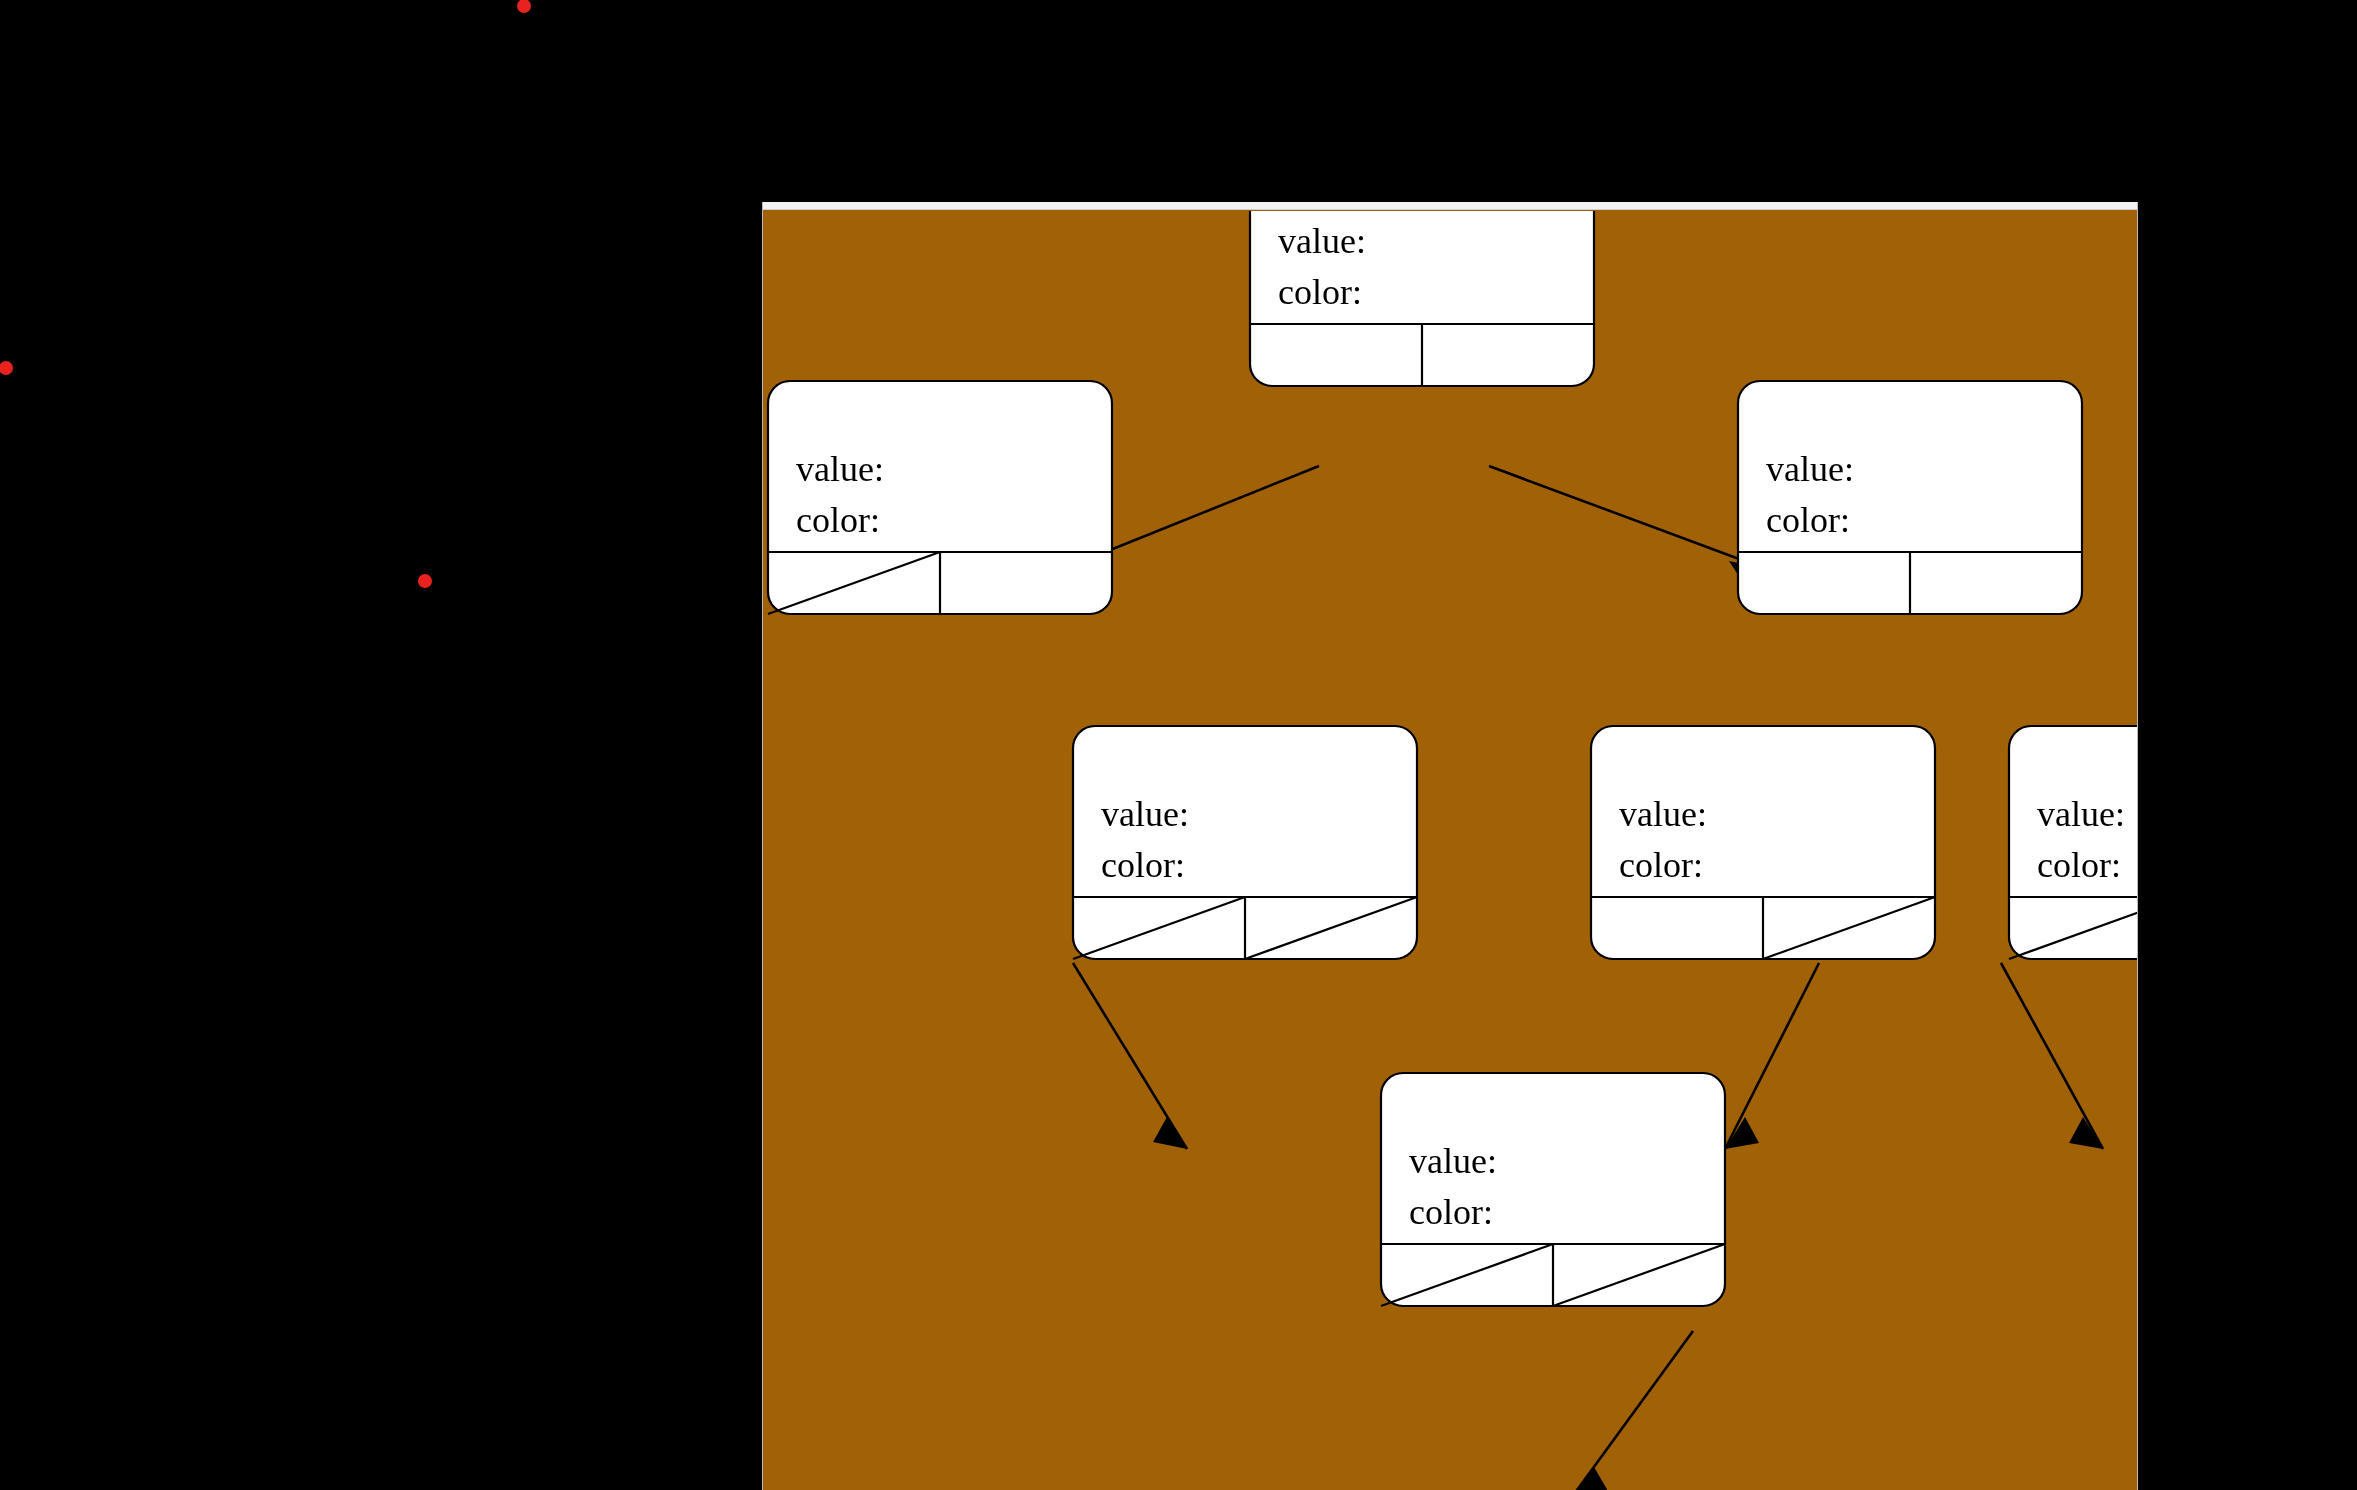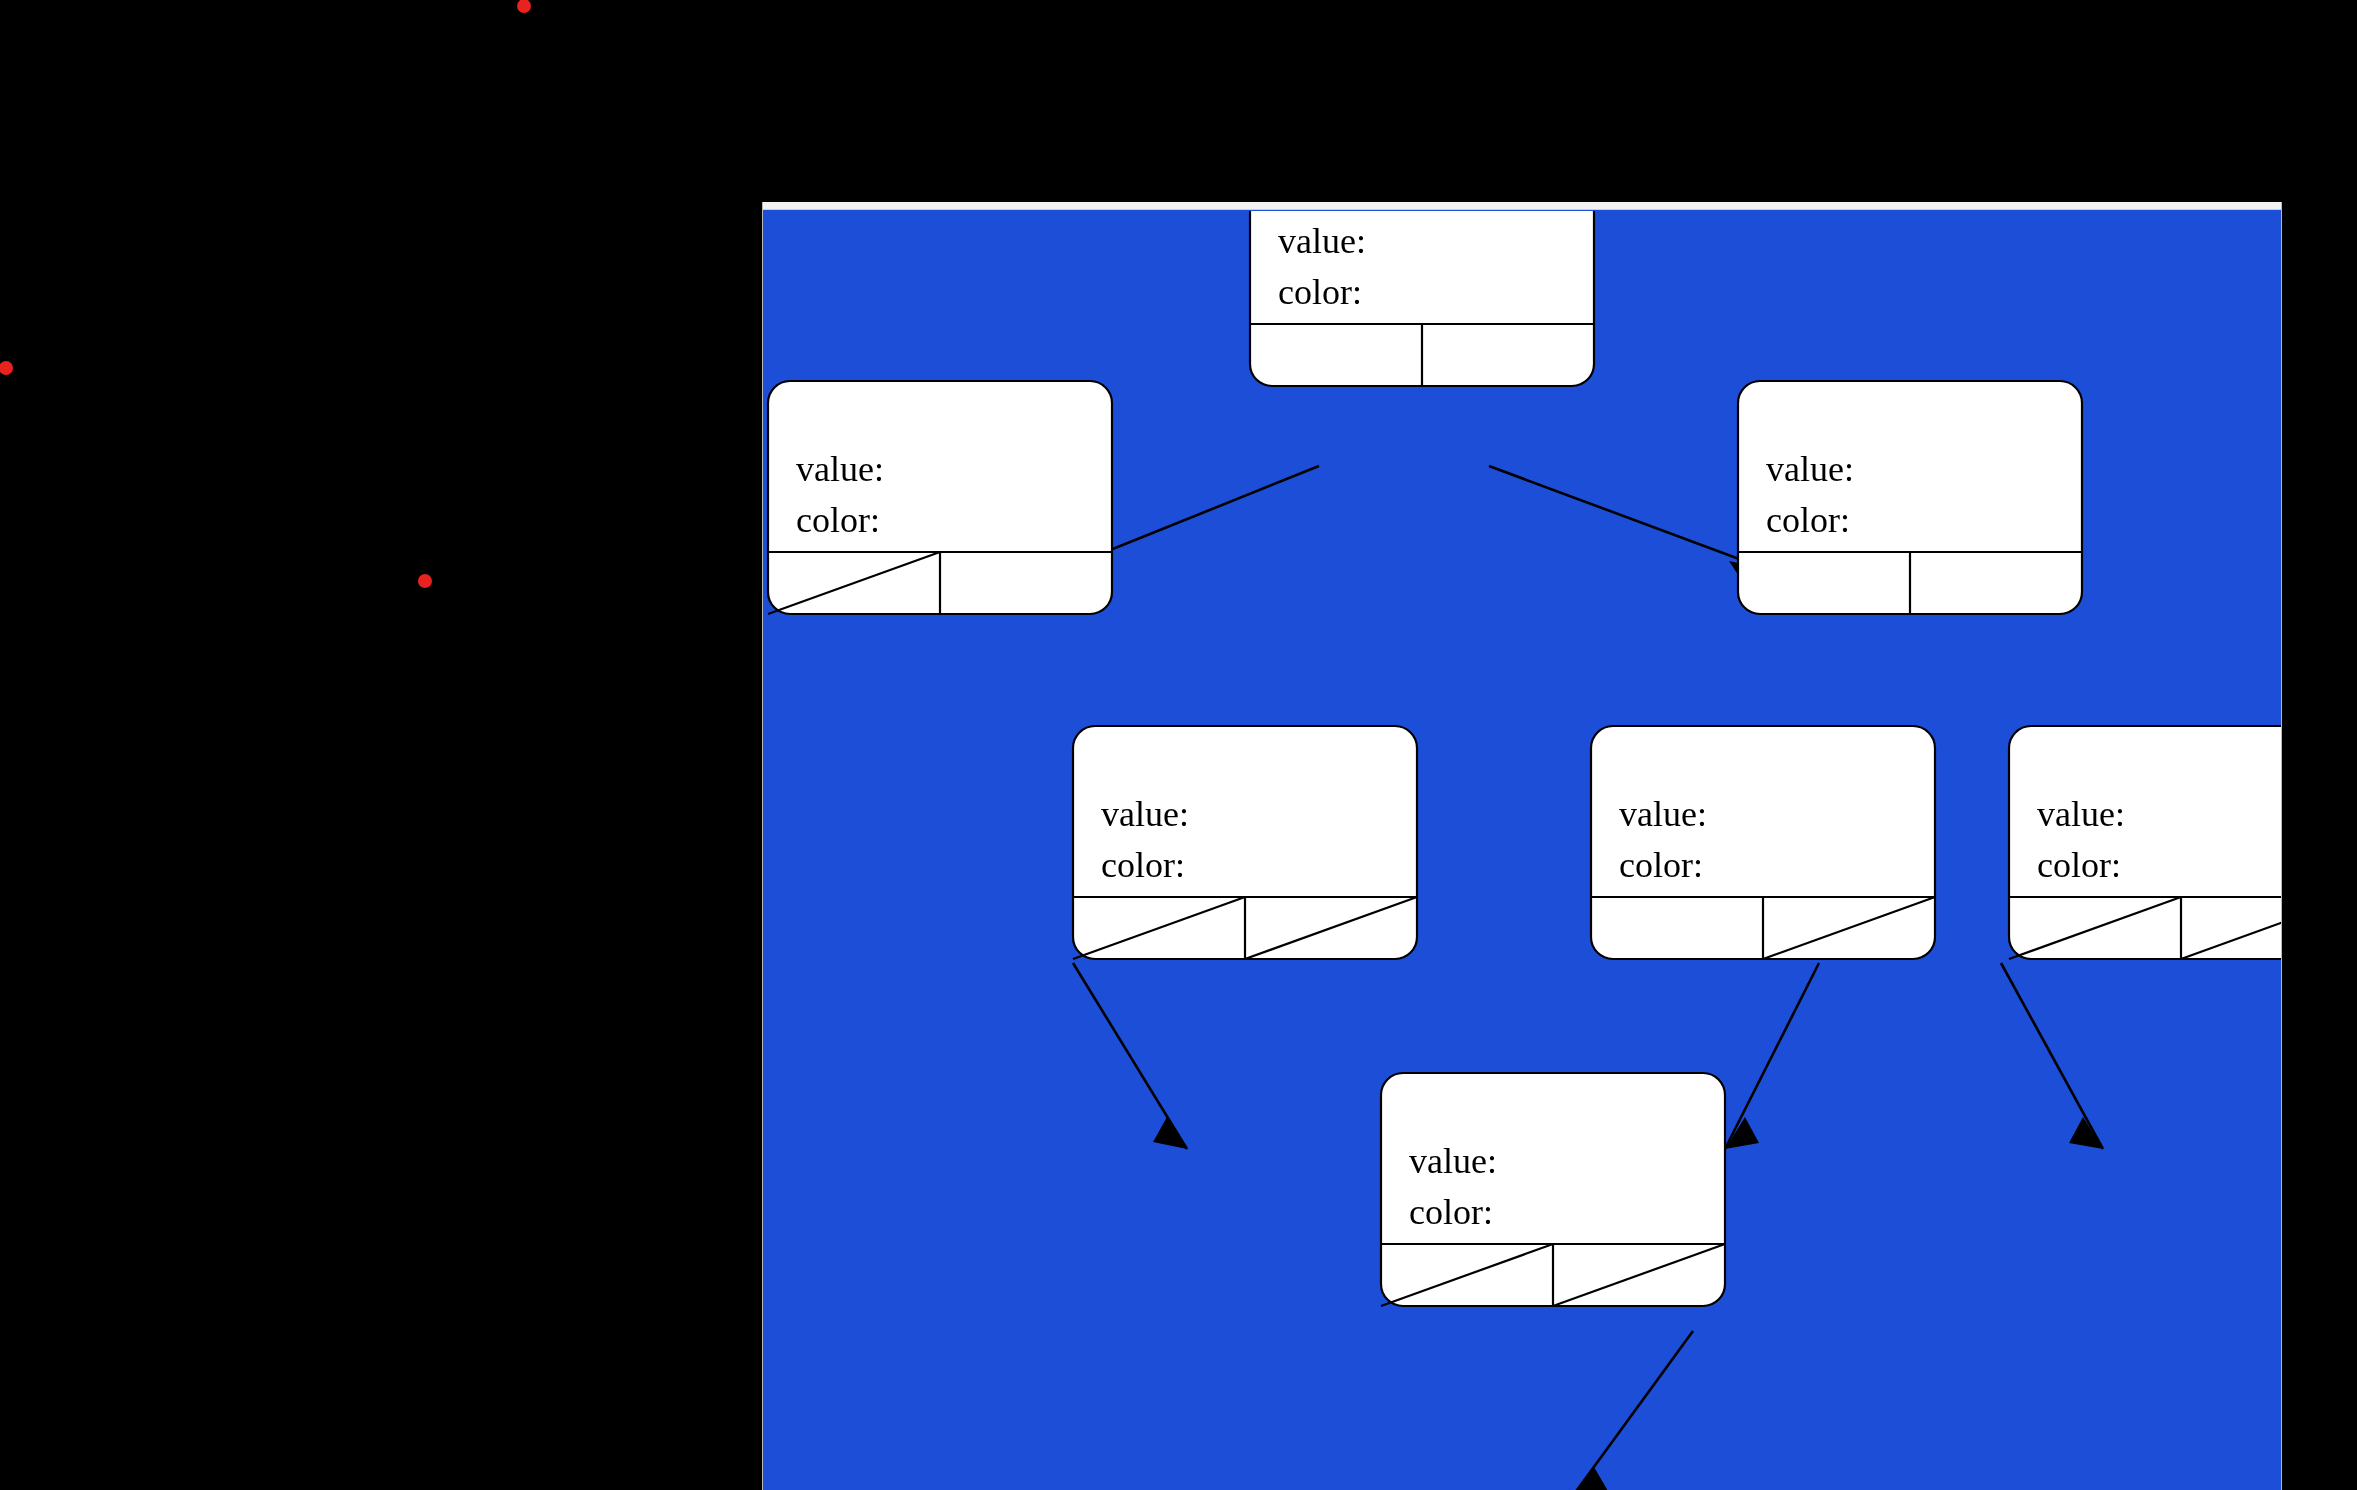--- a/index.html
+++ b/index.html
@@ -17,23 +17,23 @@
   }
   .red-dot {
     position: absolute;
     border-radius: 50%;
     background: #e8231f;
   }
   #canvas-panel {
     position: absolute;
     left: 762px;
     top: 202px;
-    width: 1520px;
+    width: 1376px;
     height: 1288px;
-    background: #1d4ed8;
+    background: #a16207;
     border-left: 1px solid #b9b9b9;
     border-right: 1px solid #b9b9b9;
     box-sizing: border-box;
     overflow: hidden;
   }
   #canvas-header {
     position: absolute;
     left: 0;
     top: 0;
     width: 100%;

